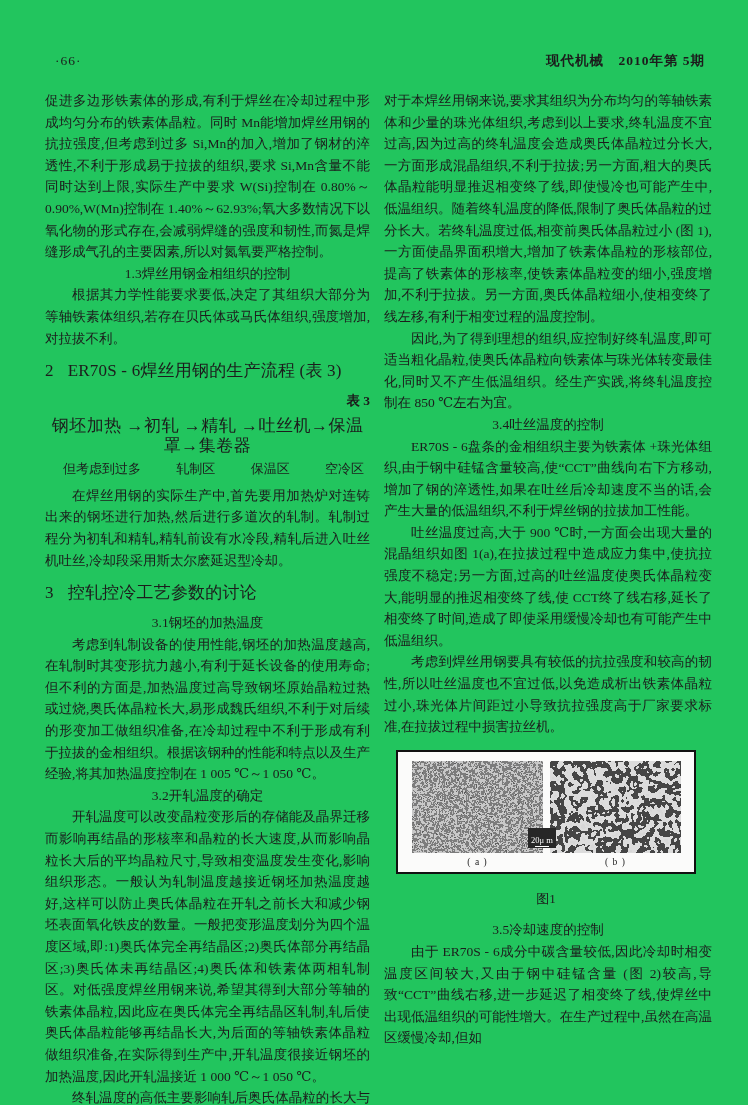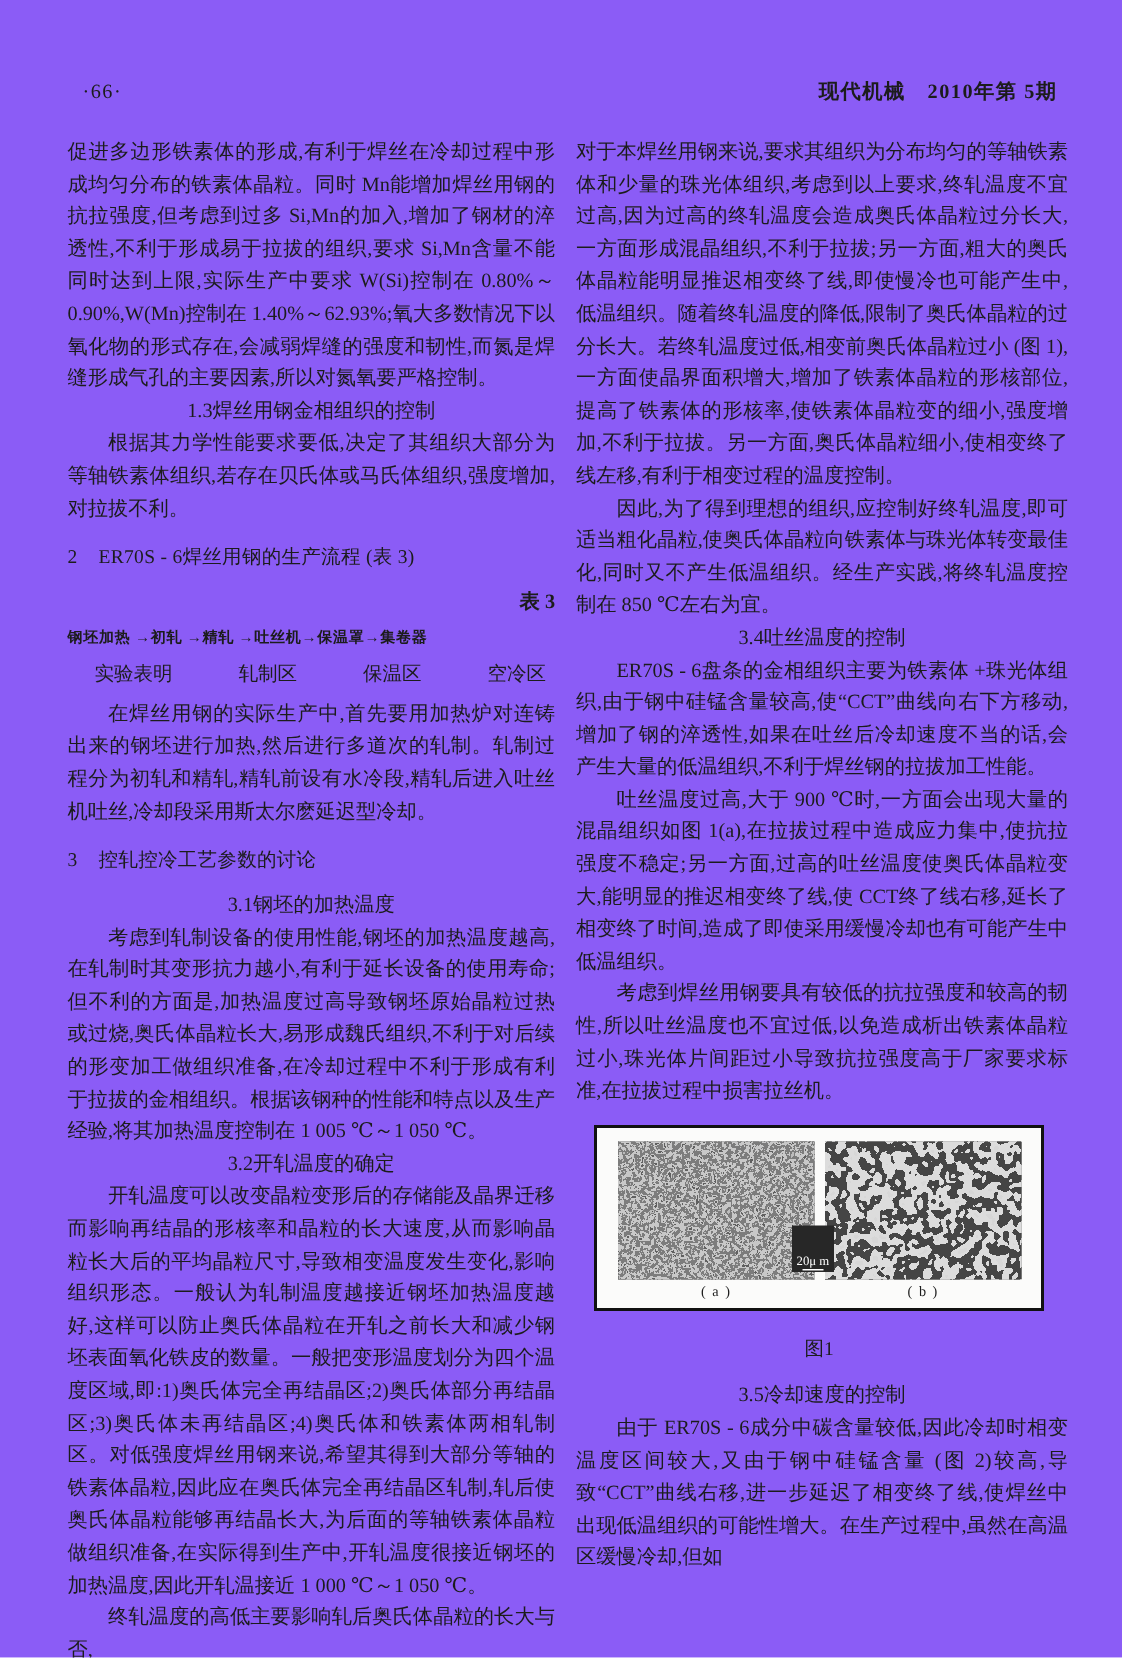--- a/index.html
+++ b/index.html
@@ -2,68 +2,68 @@
 <html><head>
 <meta charset="utf-8">
 <style>
   * { margin:0; padding:0; box-sizing:border-box; }
   html,body { background:#ffffff; }
   body {
     width:748px; height:1105px; position:relative; overflow:hidden;
     font-family:"Liberation Serif","DejaVu Serif",serif;
     color:#1c1c1c;
   }
-  .page { position:absolute; inset:0; background:#8b5cf6; }
+  .page { position:absolute; inset:0; background:#22c55e; }
 
   .page-header {
     position:absolute; top:52px; left:55px; right:43px;
     display:flex; justify-content:space-between; align-items:baseline;
     font-size:13.5px;
   }
   .page-number { letter-spacing:1px; }
   .journal-line { font-weight:600; letter-spacing:1px; }
 
   .col { position:absolute; top:90px; font-size:13.5px; line-height:21.6px; text-align:justify; }
   .col-left  { left:45px;  width:325px; }
   .col-right { left:384px; width:328px; }
 
   p.body { text-indent:2em; }
   p.body.no-indent { text-indent:0; }
 
   .sub-heading { font-weight:normal; text-align:center; }
 
   .sec-heading {
-    font-size:13px; line-height:22px; text-align:left;
+    font-size:17px; line-height:22px; text-align:left;
     margin:11px 0 8px 0; letter-spacing:0.2px;
   }
   .sec-num { display:inline-block; margin-right:14px; }
 
   .table-label { font-weight:bold; margin:3px 0 4px 26px; text-align:right; }
   .flow-line {
-    font-size:10px; font-weight:bold; 
+    font-size:17px; font-weight:normal; text-align:center;
     letter-spacing:0.5px; line-height:20px;
   }
   .zones-row {
     display:flex; justify-content:space-between;
     padding:2px 6px 2px 18px; font-size:13px; line-height:21px;
   }
 
   .figure-block { margin-top:12px; }
   .fig-box {
     position:relative; margin-left:12px; width:300px; height:124px;
     border:2px solid #111; background:#fbfbfa;
     display:flex; gap:7px; padding:9px 10px 2px 14px;
   }
   .micro-wrap { width:131px; display:flex; flex-direction:column; align-items:center; }
   .micro { width:131px; height:92px; display:block; background:#777; }
   .fig-sublabel { font-size:9.5px; line-height:14px; margin-top:2px; letter-spacing:1px; }
   .scale-badge {
     position:absolute; left:130px; bottom:24px;
     background:#272727; color:#fff; font-size:8.5px; line-height:10px;
-    padding:18px 3px 1px 3px; text-align:center;
+    padding:7px 3px 1px 3px; text-align:center;
   }
   .scale-badge .tick { display:block; width:14px; height:1px; background:#fff; margin:1px auto 0 auto; }
   .fig-caption { text-align:center; width:300px; margin-left:12px; margin-top:14px; margin-bottom:10px; font-size:13px; }
 </style>
 </head>
 <body>
 
 <div class="page">
 
   <div class="page-header">
@@ -76,21 +76,21 @@
     <p class="sub-heading">1.3焊丝用钢金相组织的控制</p>
     <p class="body">根据其力学性能要求要低,决定了其组织大部分为等轴铁素体组织,若存在贝氏体或马氏体组织,强度增加,对拉拔不利。</p>
 
     <div class="sec-heading">
       <span class="sec-num">2</span><span>ER70S - 6焊丝用钢的生产流程 (表 3)</span>
     </div>
 
     <div class="table-label">表 3</div>
     <div class="flow-line">钢坯加热 →初轧 →精轧 →吐丝机→保温罩→集卷器</div>
     <div class="zones-row">
-      <span>实验表明</span>
+      <span>但考虑到过多</span>
       <span>轧制区</span>
       <span>保温区</span>
       <span>空冷区</span>
     </div>
 
     <p class="body" style="margin-top:4px;">在焊丝用钢的实际生产中,首先要用加热炉对连铸出来的钢坯进行加热,然后进行多道次的轧制。轧制过程分为初轧和精轧,精轧前设有水冷段,精轧后进入吐丝机吐丝,冷却段采用斯太尔麽延迟型冷却。</p>
 
     <div class="sec-heading">
       <span class="sec-num">3</span><span>控轧控冷工艺参数的讨论</span>
     </div>

